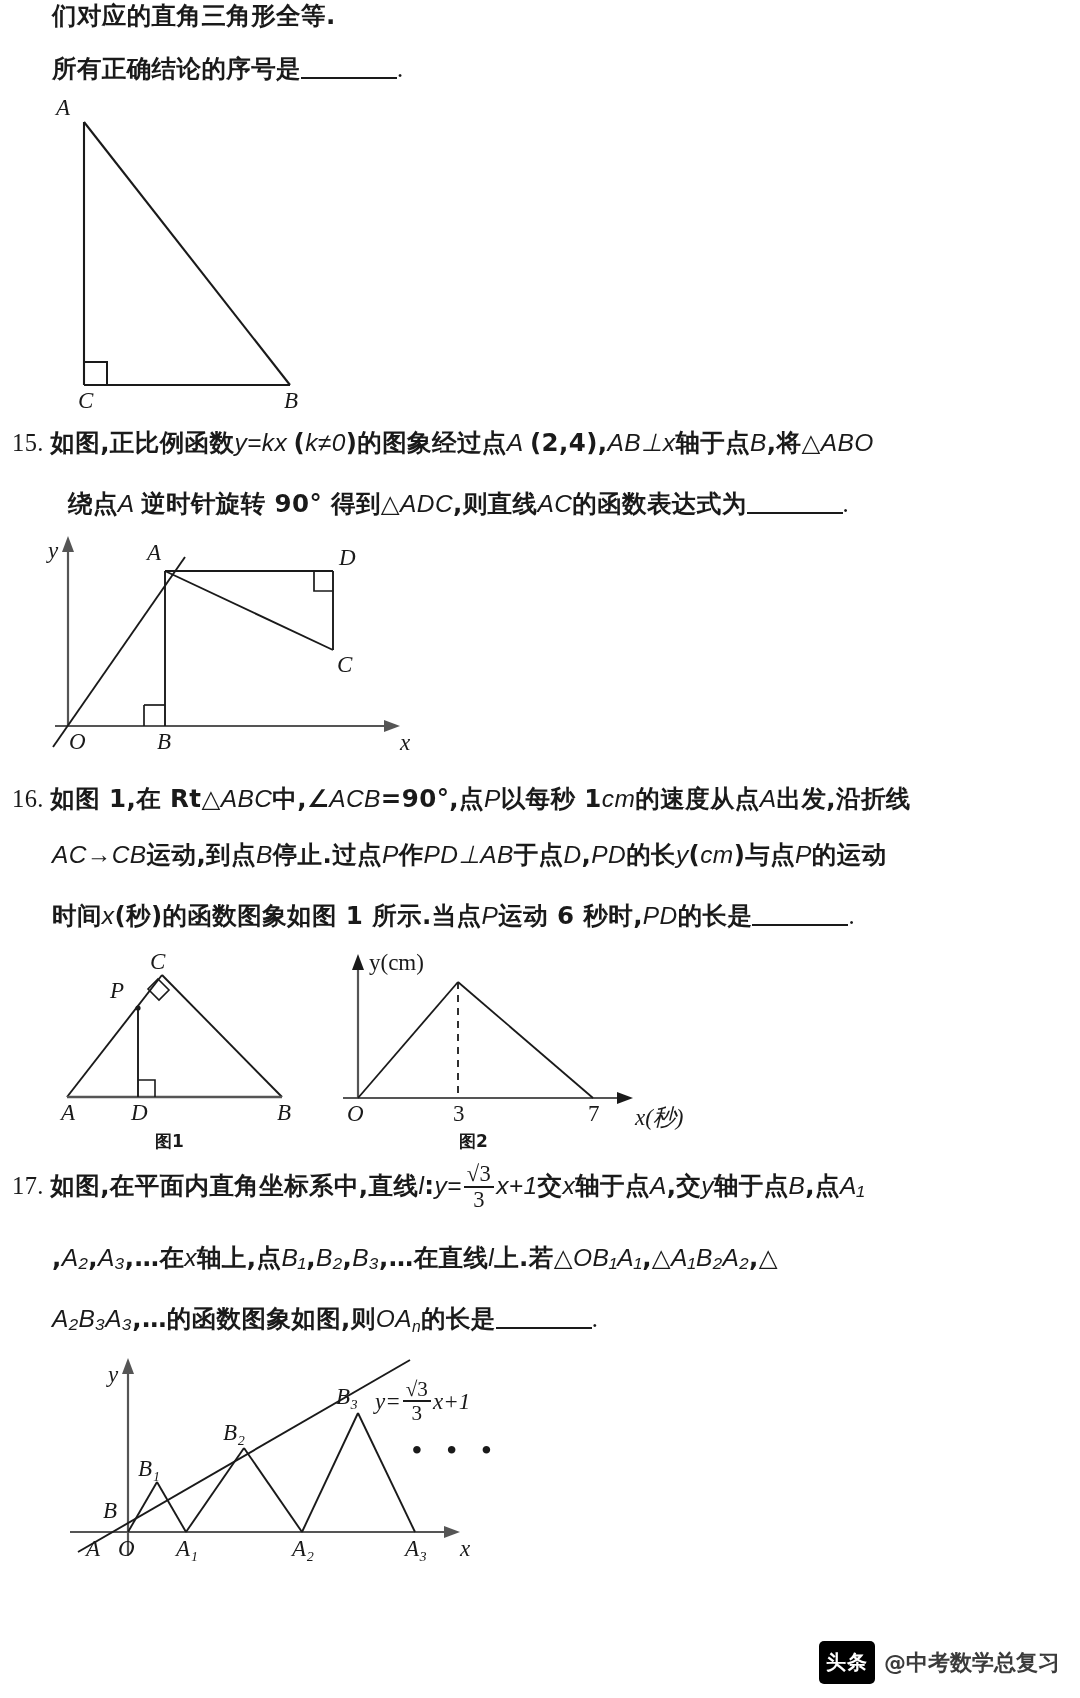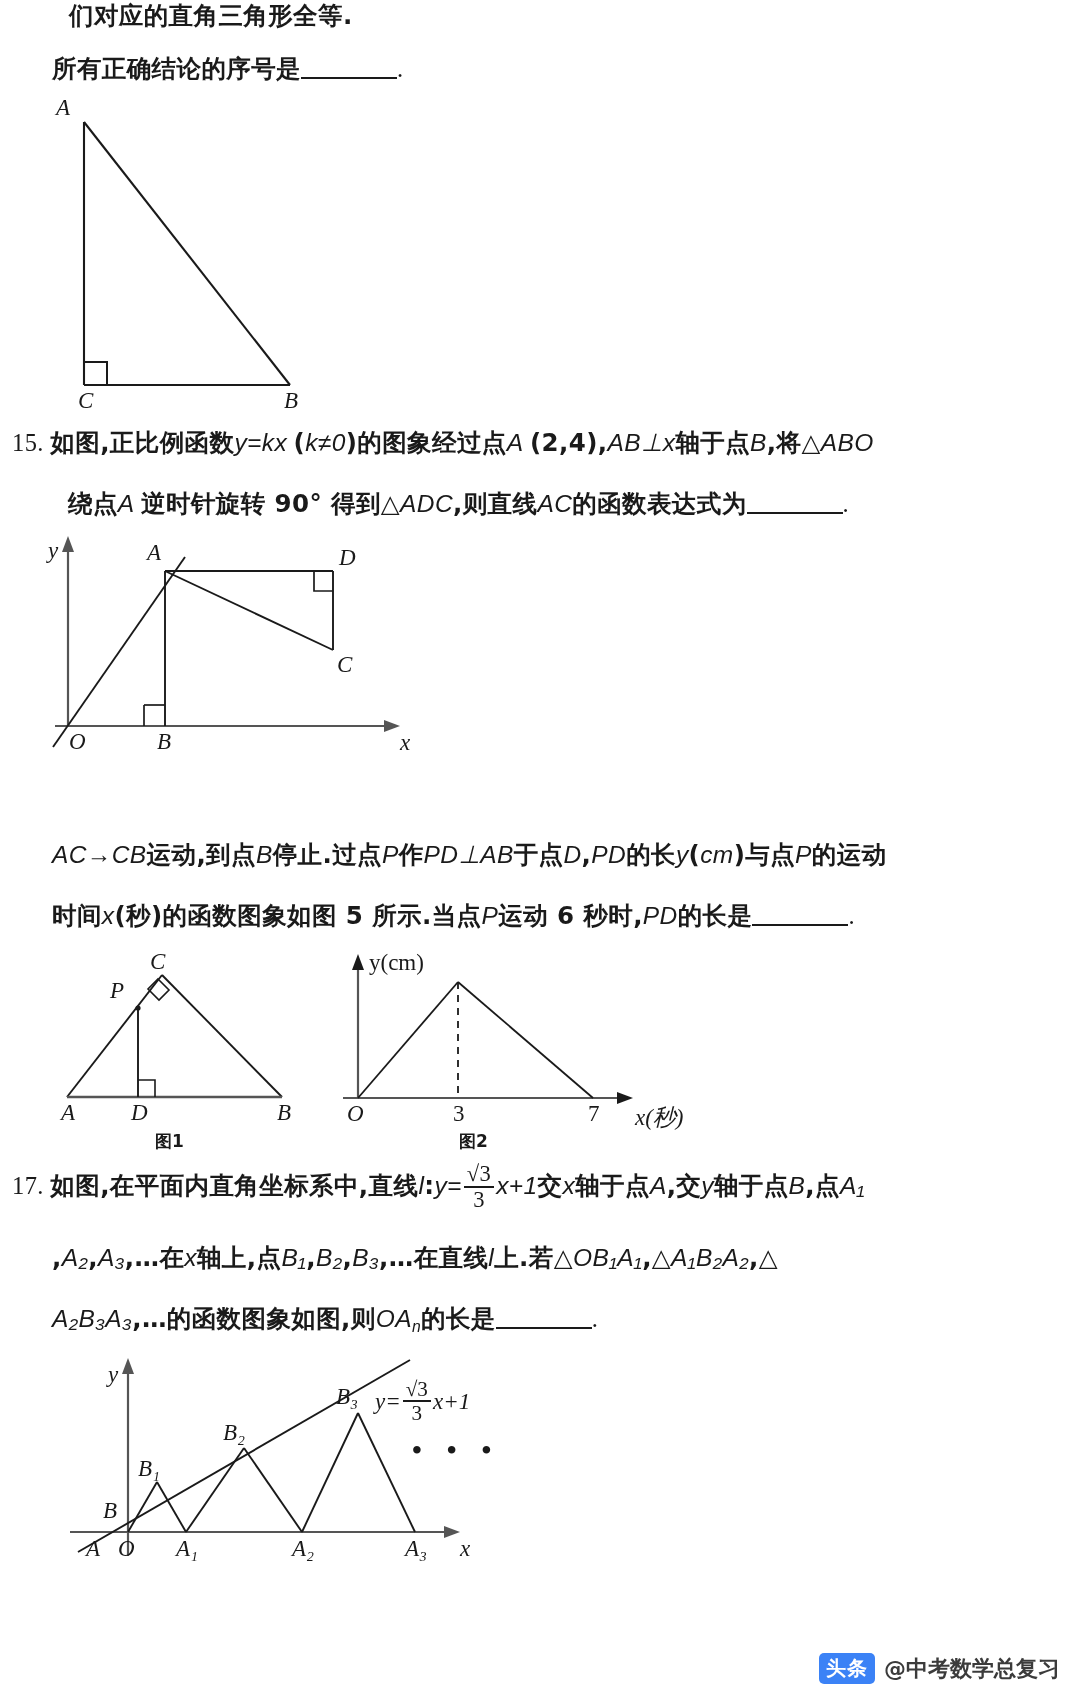--- a/index.html
+++ b/index.html
@@ -54,31 +54,31 @@
   }
 
   
   .wm{
     position:absolute;right:20px;bottom:14px;
     display:flex;align-items:center;gap:9px;
     font-family:"DejaVu Sans","Liberation Sans",sans-serif;
     font-size:22px;color:#3b3b3b;font-weight:600;
   }
   .wm .tt{
-    background:#3b82f6;color:#fff;border-radius:5px;
-    padding:2px 7px;font-size:20px;letter-spacing:1px;
+    background:#000000;color:#fff;border-radius:5px;
+    padding:8px 7px;font-size:20px;letter-spacing:1px;
   }
   .dots{position:absolute;font-size:28px;letter-spacing:9px;font-weight:700;}
 </style>
 </head>
 <body>
 
 <div class="page">
 
-  <div class="line cjk" style="left:52px;top:4px;margin-left:17px;">们对应的直角三角形全等.</div>
+  <div class="line cjk" style="left:52px;top:4px;">们对应的直角三角形全等.</div>
 
   <div class="line" style="left:52px;top:52px;">
     <span class="cjk">所有正确结论的序号是</span><span class="blank"></span><span class="num">.</span>
   </div>
 
   <div class="fig" style="left:60px;top:100px;width:300px;height:310px;">
     <svg width="300" height="310" viewBox="0 0 300 310">
       <g stroke="#1a1a1a" fill="none" stroke-width="2.1">
         <line x1="24" y1="22" x2="24" y2="285"></line>
         <line x1="24" y1="285" x2="230" y2="285"></line>
@@ -131,27 +131,31 @@
     </svg>
     <span class="lbl" style="left:3px;top:8px;">y</span>
     <span class="lbl" style="left:355px;top:200px;">x</span>
     <span class="lbl" style="left:102px;top:10px;">A</span>
     <span class="lbl" style="left:294px;top:15px;">D</span>
     <span class="lbl" style="left:292px;top:122px;">C</span>
     <span class="lbl" style="left:24px;top:199px;">O</span>
     <span class="lbl" style="left:112px;top:199px;">B</span>
   </div>
 
+  <div class="line" style="left:12px;top:787px;">
+    <span class="qno">16.</span>
+    <span class="cjk">如图 1,在 Rt△</span><span class="mi">ABC</span><span class="cjk">中,∠</span><span class="mi">ACB</span><span class="cjk">=90°,点</span><span class="mi">P</span><span class="cjk">以每秒 1</span><span class="mi">cm</span><span class="cjk">的速度从点</span><span class="mi">A</span><span class="cjk">出发,沿折线</span>
+  </div>
 
   <div class="line" style="left:52px;top:843px;">
     <span class="mi">AC→CB</span><span class="cjk">运动,到点</span><span class="mi">B</span><span class="cjk">停止.过点</span><span class="mi">P</span><span class="cjk">作</span><span class="mi">PD⊥AB</span><span class="cjk">于点</span><span class="mi">D</span><span class="cjk">,</span><span class="mi">PD</span><span class="cjk">的长</span><span class="mi">y</span><span class="cjk">(</span><span class="mi">cm</span><span class="cjk">)与点</span><span class="mi">P</span><span class="cjk">的运动</span>
   </div>
 
   <div class="line" style="left:52px;top:899px;">
-    <span class="cjk">时间</span><span class="mi">x</span><span class="cjk">(秒)的函数图象如图 5 所示.当点</span><span class="mi">P</span><span class="cjk">运动 6 秒时,</span><span class="mi">PD</span><span class="cjk">的长是</span><span class="blank"></span><span class="num">.</span>
+    <span class="cjk">时间</span><span class="mi">x</span><span class="cjk">(秒)的函数图象如图 1 所示.当点</span><span class="mi">P</span><span class="cjk">运动 6 秒时,</span><span class="mi">PD</span><span class="cjk">的长是</span><span class="blank"></span><span class="num">.</span>
   </div>
 
   <div class="fig" style="left:55px;top:945px;width:260px;height:200px;">
     <svg width="260" height="200" viewBox="0 0 260 200">
       <g stroke="#1a1a1a" fill="none" stroke-width="1.9">
         <line x1="12" y1="152" x2="107" y2="30"></line>
         <line x1="107" y1="30" x2="227" y2="152"></line>
         <line x1="12" y1="152" x2="227" y2="152" stroke-width="2.6" stroke="#555"></line>
         <line x1="83" y1="63" x2="83" y2="152"></line>
         <polyline points="83,135 100,135 100,152" stroke-width="1.6"></polyline>

